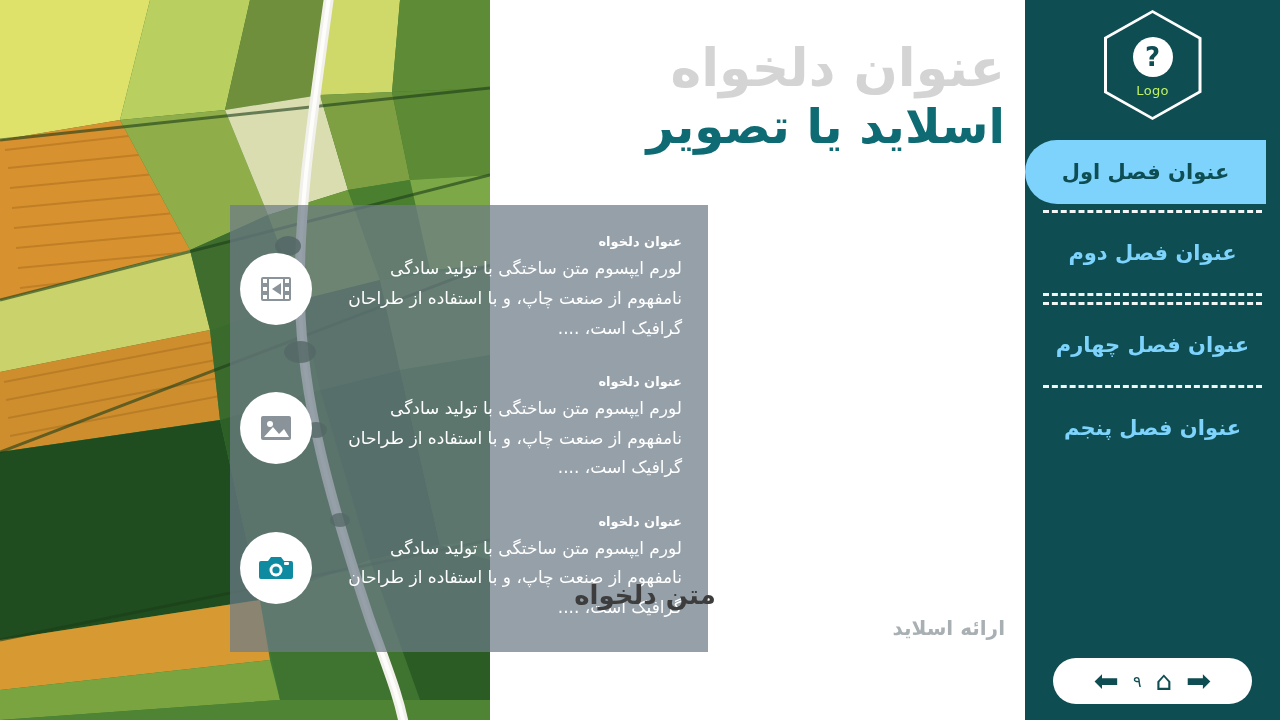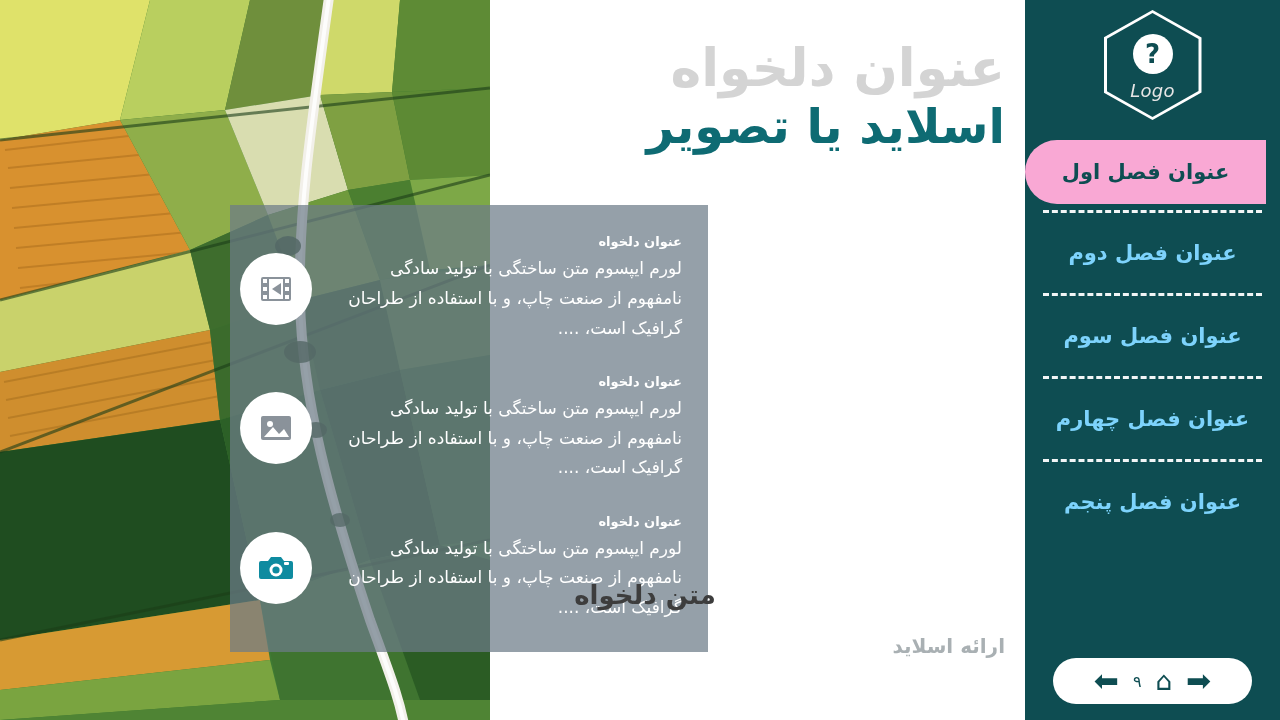--- a/index.html
+++ b/index.html
@@ -61,34 +61,34 @@
     margin-top: 4px;
   }
   .hex-circle {
     width: 40px; height: 40px; border-radius: 50%;
     background: #ffffff;
     display: flex; align-items: center; justify-content: center;
     color: #0e4d52; font-size: 26px; font-weight: bold;
     line-height: 1;
   }
   .hex-label {
-    color: #e5e5e5; font-size: 18px; letter-spacing: .3px; font-style: italic;
+    color: #bef264; font-size: 13px; letter-spacing: .3px;
   }
 
   
   .nav { position: absolute; top: 140px; right: 0; left: 0; }
   .nav-item {
     position: relative;
     height: 68px;
     display: flex; align-items: center; justify-content: center;
     color: #7dd3fc;
     font-size: 21px; font-weight: bold;
   }
   .nav-item.active {
-    background: #f9a8d4;
+    background: #7dd3fc;
     color: #0e4d52;
     border-top-right-radius: 0;
     border-bottom-right-radius: 0;
     border-top-left-radius: 34px;
     border-bottom-left-radius: 34px;
     margin-right: 14px;
     height: 64px;
   }
   .nav-sep {
     height: 0;
@@ -136,21 +136,21 @@
   .foot-1 {
     position: absolute;
     right: 275px; bottom: 110px;
     width: 720px;
     text-align: center;
     color: #3d3d3d;
     font-size: 26px; font-weight: bold;
   }
   .foot-2 {
     position: absolute;
-    right: 275px; bottom: 62px;
+    right: 275px; bottom: 80px;
     width: 720px;
     text-align: right;
     color: #a9b0b3;
     font-size: 20px; font-weight: bold;
   }
 
   
   .panel {
     position: absolute;
     left: 230px; top: 205px;
@@ -339,23 +339,20 @@
 
     <div class="nav">
       <div class="nav-item active">
         <span>عنوان فصل اول</span>
       </div>
       <div class="nav-sep"></div>
       <div class="nav-item">
         <span>عنوان فصل دوم</span>
       </div>
       <div class="nav-sep"></div>
-      <div class="nav-item">
-        <span>عنوان فصل سوم</span>
-      </div>
       <div class="nav-sep"></div>
       <div class="nav-item">
         <span>عنوان فصل چهارم</span>
       </div>
       <div class="nav-sep"></div>
       <div class="nav-item">
         <span>عنوان فصل پنجم</span>
       </div>
     </div>
 

